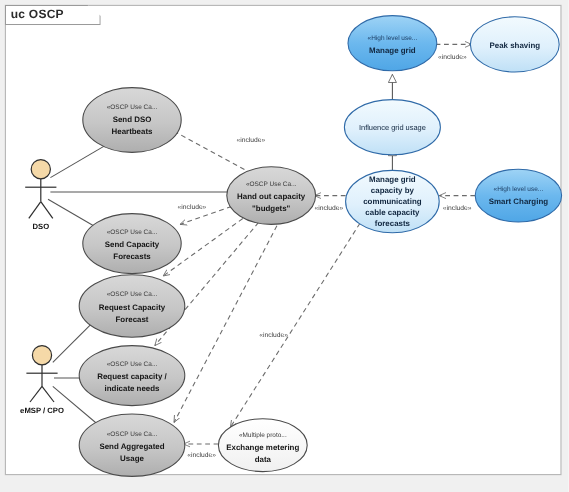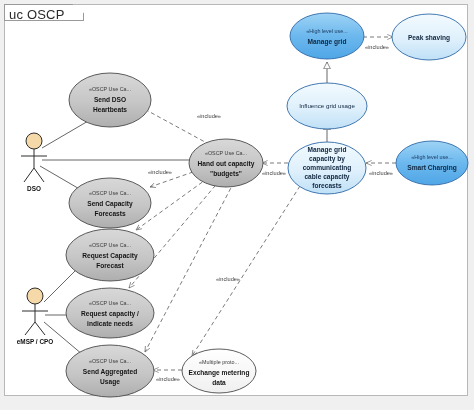--- a/index.html
+++ b/index.html
@@ -34,22 +34,22 @@
     background: #ffffff;
     border: 1px solid #9a9a9a;
     box-sizing: border-box;
     
     clip-path: polygon(0 0, 86% 0, 100% 55%, 100% 100%, 0 100%);
   }
   #frame-tab-label {
     position: absolute;
     left: 9px;
     top: 7px;
-    font-size: 13px;
-    font-weight: normal;
+    font-size: 10px;
+    font-weight: bold;
     color: #2b2b2b;
     letter-spacing: 0.2px;
   }
   svg#diagram {
     position: absolute;
     left: 0;
     top: 0;
     width: 474px;
     height: 410px;
   }

